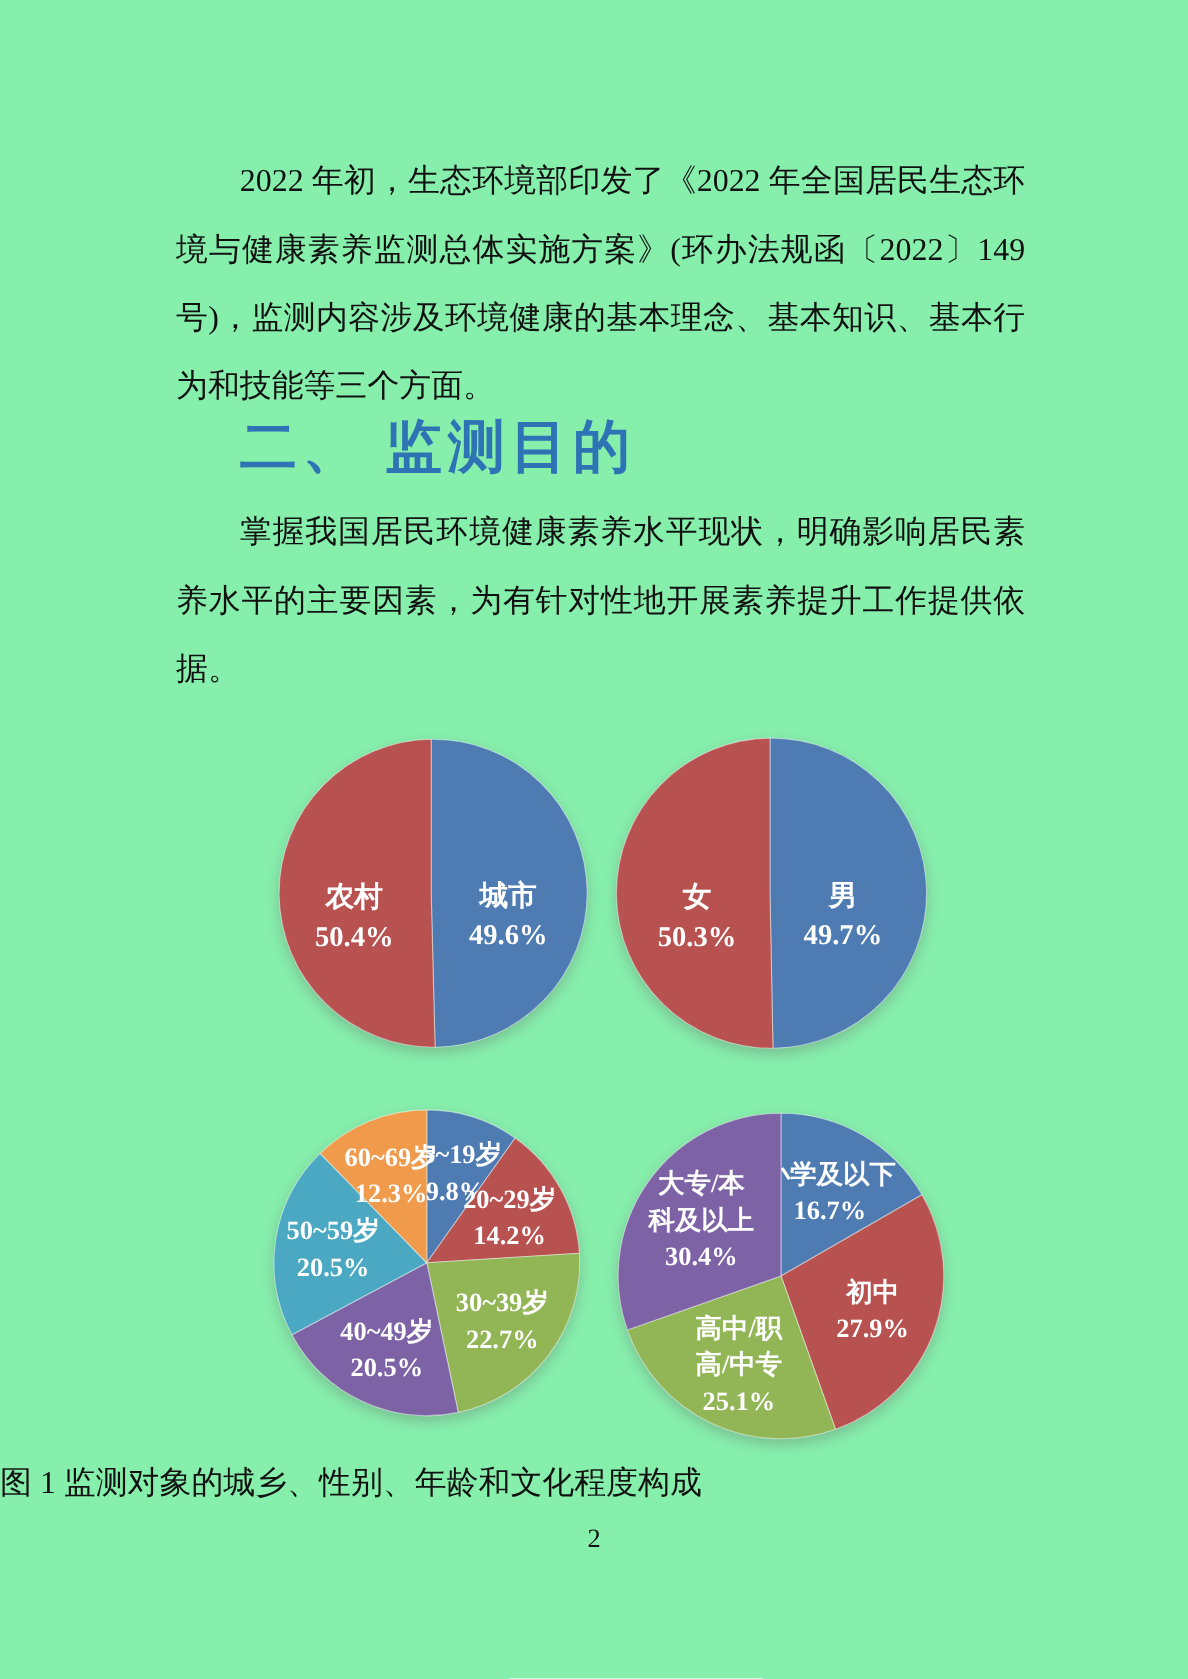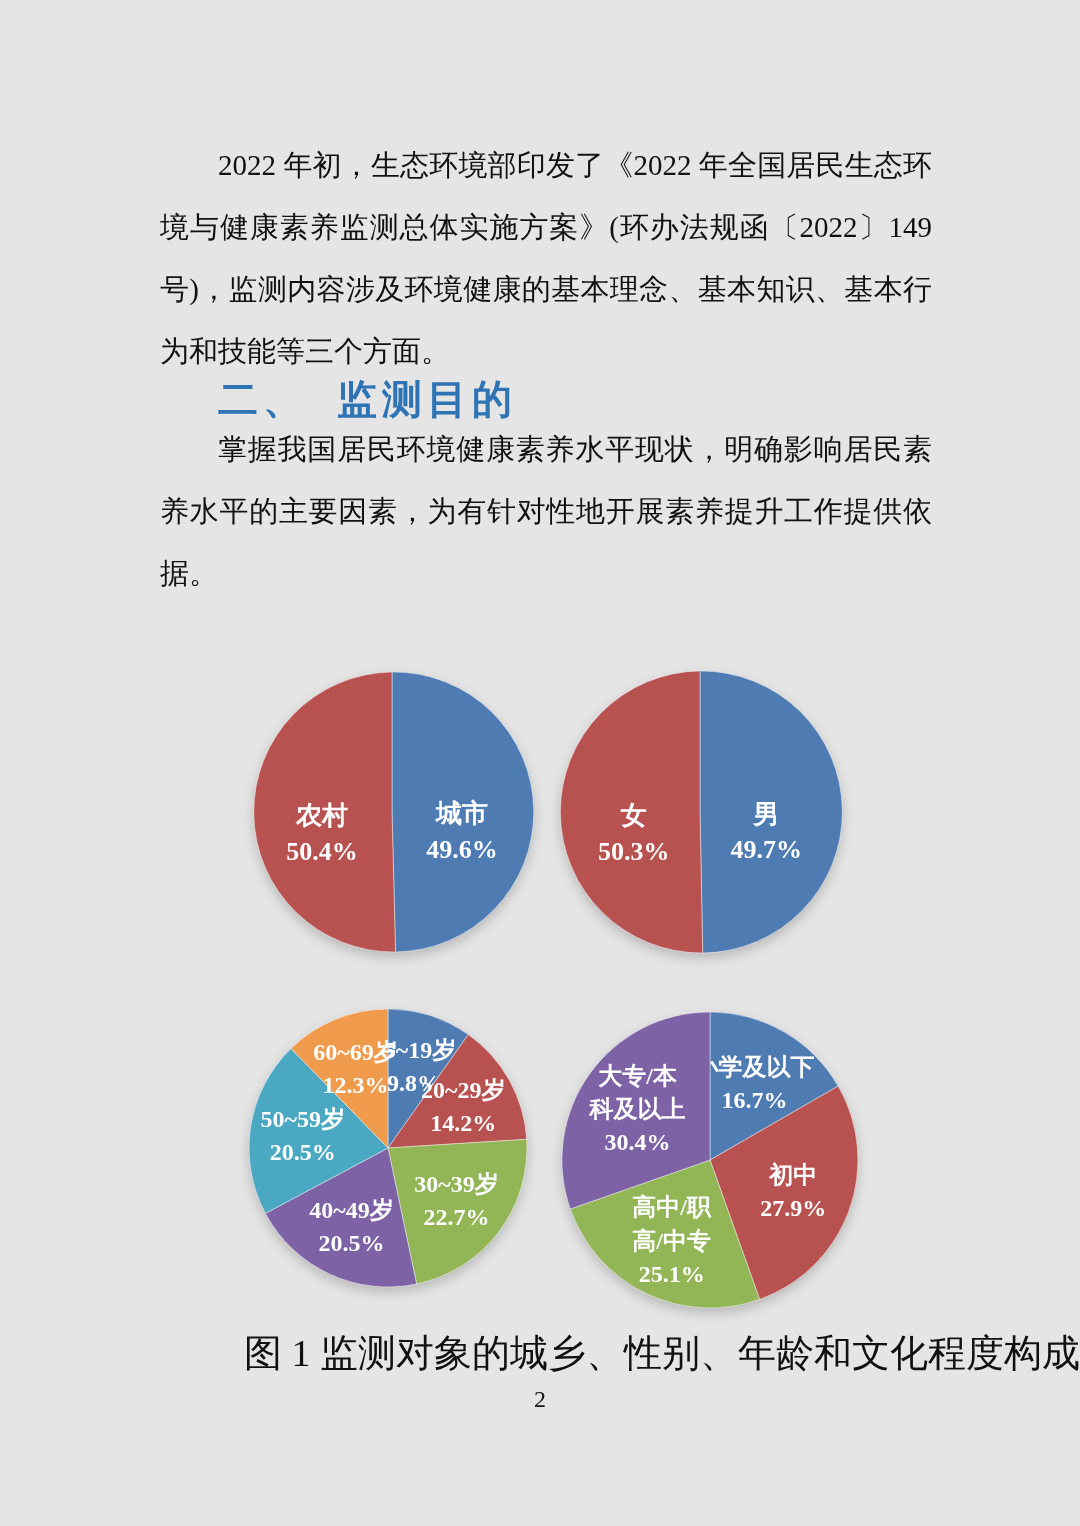--- a/index.html
+++ b/index.html
@@ -1,76 +1,76 @@
 <!DOCTYPE html>
 <html><head>
 <meta charset="utf-8">
 <style>
   html,body{margin:0;padding:0;background:#ffffff;}
   .page{
     position:relative;
     width:1080px;height:1526px;
-    background:#e5e5e5;
+    background:#86efac;
     overflow:hidden;
     font-family:"Liberation Serif", serif;
     color:#111111;
   }
   .body-text{
     position:absolute;
     left:160px;width:772px;
     margin:0;
     font-size:29px;
     line-height:62px;
     text-align:justify;
     text-indent:58px;
     color:#111111;
   }
   .heading{
     position:absolute;
     left:218px;
     margin:0;
-    font-family:Liberation Mono, monospace;
+    font-family:Liberation Serif, serif;
     font-weight:700;
-    font-size:40px;
+    font-size:52px;
     letter-spacing:5px;
     color:#2E74B5;
     white-space:nowrap;
   }
   #charts{position:absolute;left:0;top:640px;}
   #charts g.pieg{filter:drop-shadow(0px 5px 6px rgba(100,100,100,0.35));}
   .pie-label{
     fill:#ffffff;
     font-family:"Liberation Serif", serif;
     font-weight:700;
   }
   .caption{
     position:absolute;
     left:0;top:1328px;width:1080px;
-    text-align:right;
-    font-size:38px;
+    text-align:left;
+    font-size:29px;
     color:#111111;
   }
   .pagenum{
     position:absolute;
     left:0;top:1386px;width:1080px;
     text-align:center;
     font-size:24px;
     color:#111111;
   }
 </style>
 </head>
 <body>
 
 <div class="page">
 
   <p class="body-text" style="top:134px;">2022 年初，生态环境部印发了《2022 年全国居民生态环境与健康素养监测总体实施方案》(环办法规函〔2022〕149 号)，监测内容涉及环境健康的基本理念、基本知识、基本行为和技能等三个方面。</p>
 
   <h2 class="heading" style="top: 372px; color: rgb(46, 116, 181);">二、 监测目的</h2>
 
-  <p class="body-text" style="top:421px;font-family:Liberation Mono, monospace;">掌握我国居民环境健康素养水平现状，明确影响居民素养水平的主要因素，为有针对性地开展素养提升工作提供依据。</p>
+  <p class="body-text" style="top:453px;">掌握我国居民环境健康素养水平现状，明确影响居民素养水平的主要因素，为有针对性地开展素养提升工作提供依据。</p>
 
 
   <svg id="charts" width="1080" height="700" viewBox="0 0 1080 700">
     <g id="pie-0" class="pieg">
         <path d="M 392,172 L 392.0,32.0 A 140,140 0 0 1 395.5,312.0 Z" fill="#4E7BB2" stroke="rgba(255,255,255,0.45)" stroke-width="1"></path>
         <text class="pie-label" font-size="26" text-anchor="middle"><tspan x="462.0" y="182.3">城市</tspan><tspan x="462.0" y="218.2">49.6%</tspan></text>
         <path d="M 392,172 L 395.5,312.0 A 140,140 0 1 1 392.0,32.0 Z" fill="#B85250" stroke="rgba(255,255,255,0.45)" stroke-width="1"></path>
         <text class="pie-label" font-size="26" text-anchor="middle"><tspan x="322.0" y="184.0">农村</tspan><tspan x="322.0" y="219.9">50.4%</tspan></text>
       </g>
     <g id="pie-1" class="pieg">

